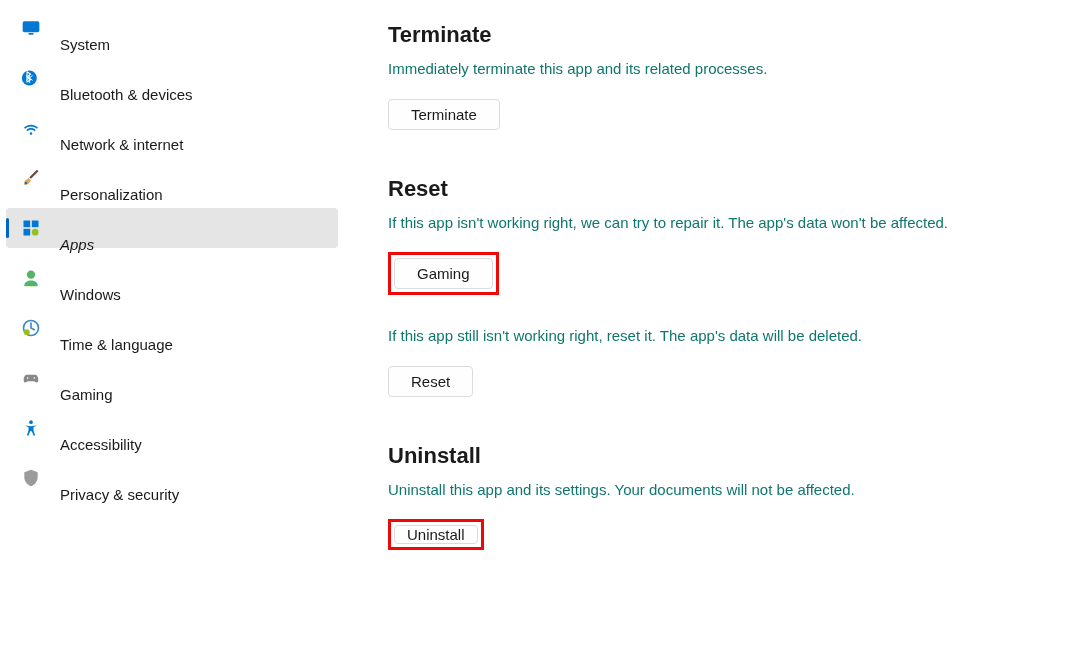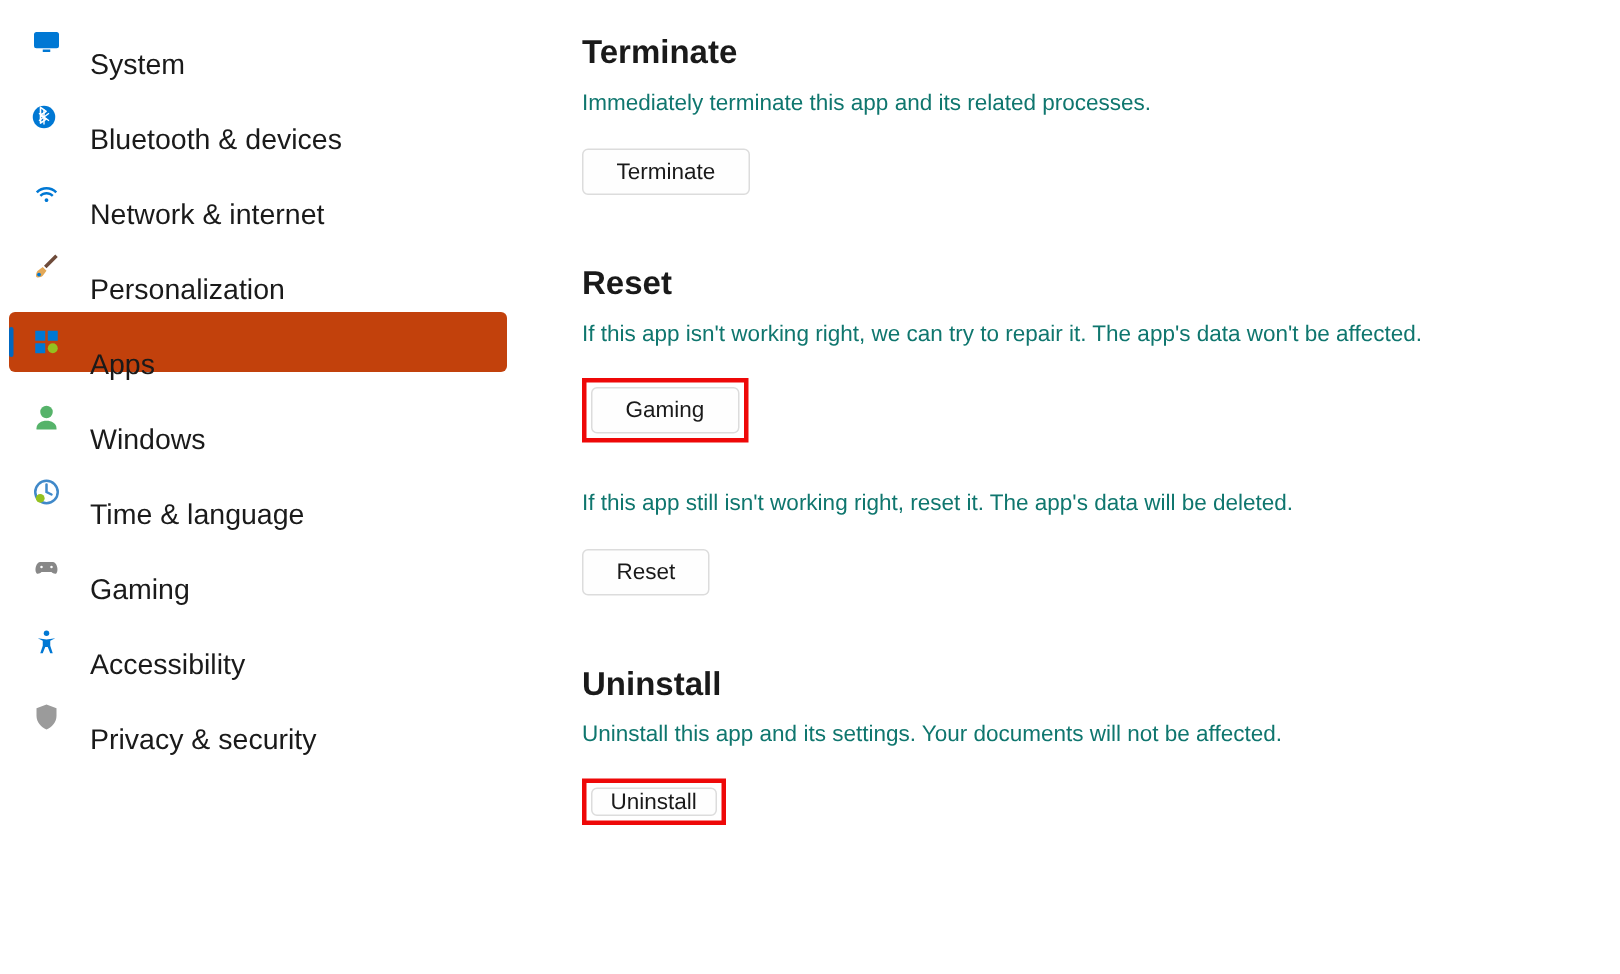--- a/index.html
+++ b/index.html
@@ -25,21 +25,22 @@
       display: flex;
       align-items: center;
       height: 40px;
       padding-left: 14px;
       border-radius: 4px;
       cursor: pointer;
       margin-bottom: 10px;
       position: relative;
     }
     .sidebar-item.active {
-      background: #c2410c;
+      background: #e5e5e5;
+      font-style: italic;
     }
     .sidebar-item.active::before {
       content: "";
       position: absolute;
       left: 0px;
       top: 10px;
       width: 3px;
       height: 20px;
       background: #0067c0;
       border-radius: 2px;
@@ -50,21 +51,21 @@
       display: inline-flex;
       align-items: center;
       justify-content: center;
       margin-right: 18px;
     }
     .sidebar-item .icon svg {
       width: 20px;
       height: 20px;
     }
     .sidebar-label {
-      font-size: 19px;
+      font-size: 15px;
       color: #1a1a1a;
       margin-top: 32px;
     }
     .content {
       flex: 1;
       padding-left: 38px;
       padding-top: 22px;
       overflow: hidden;
     }
     .section-title {

